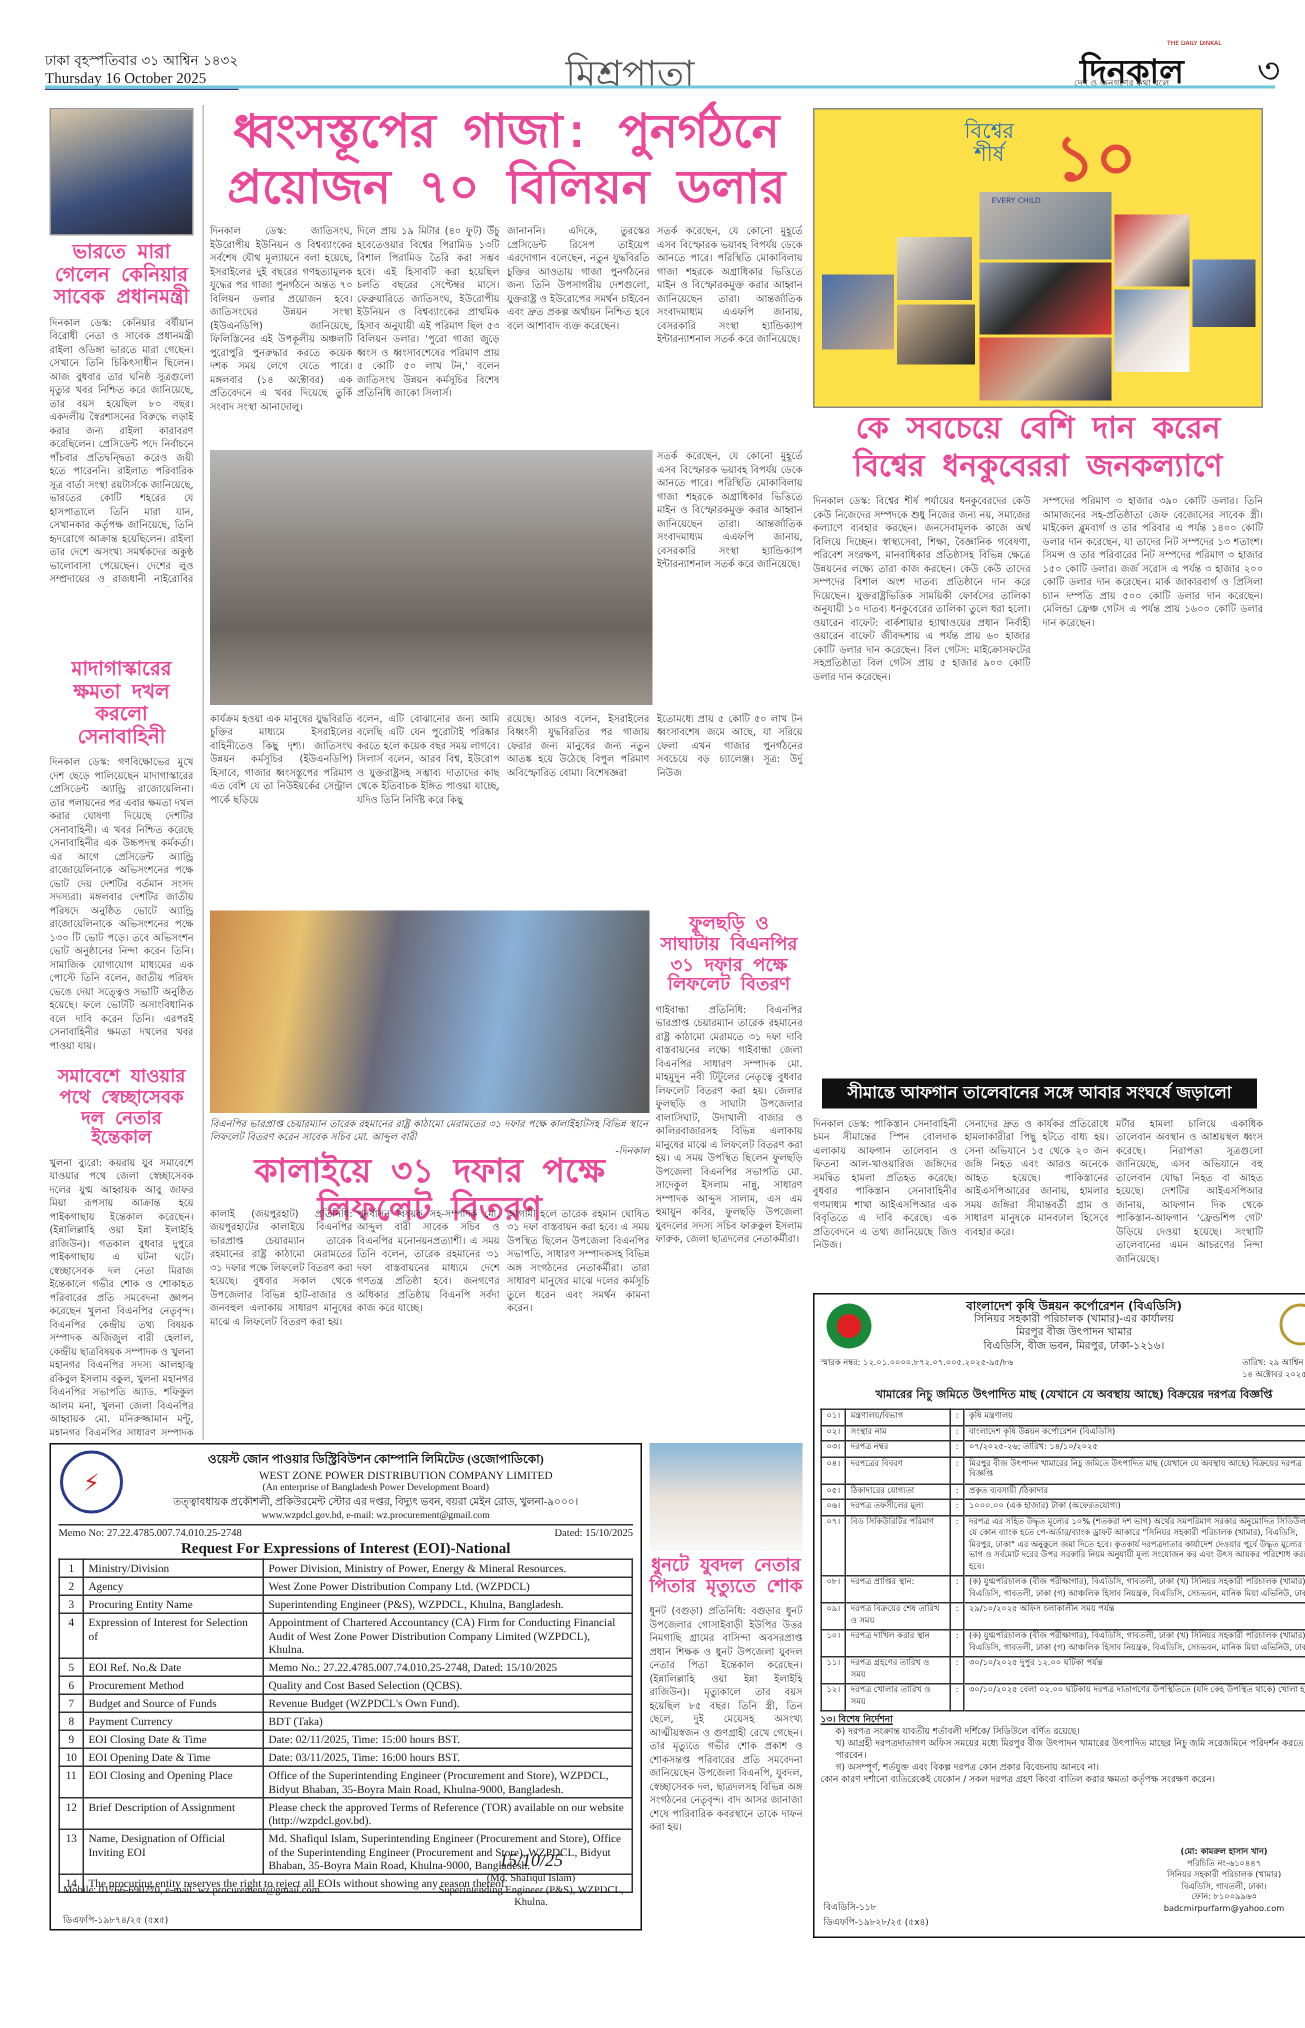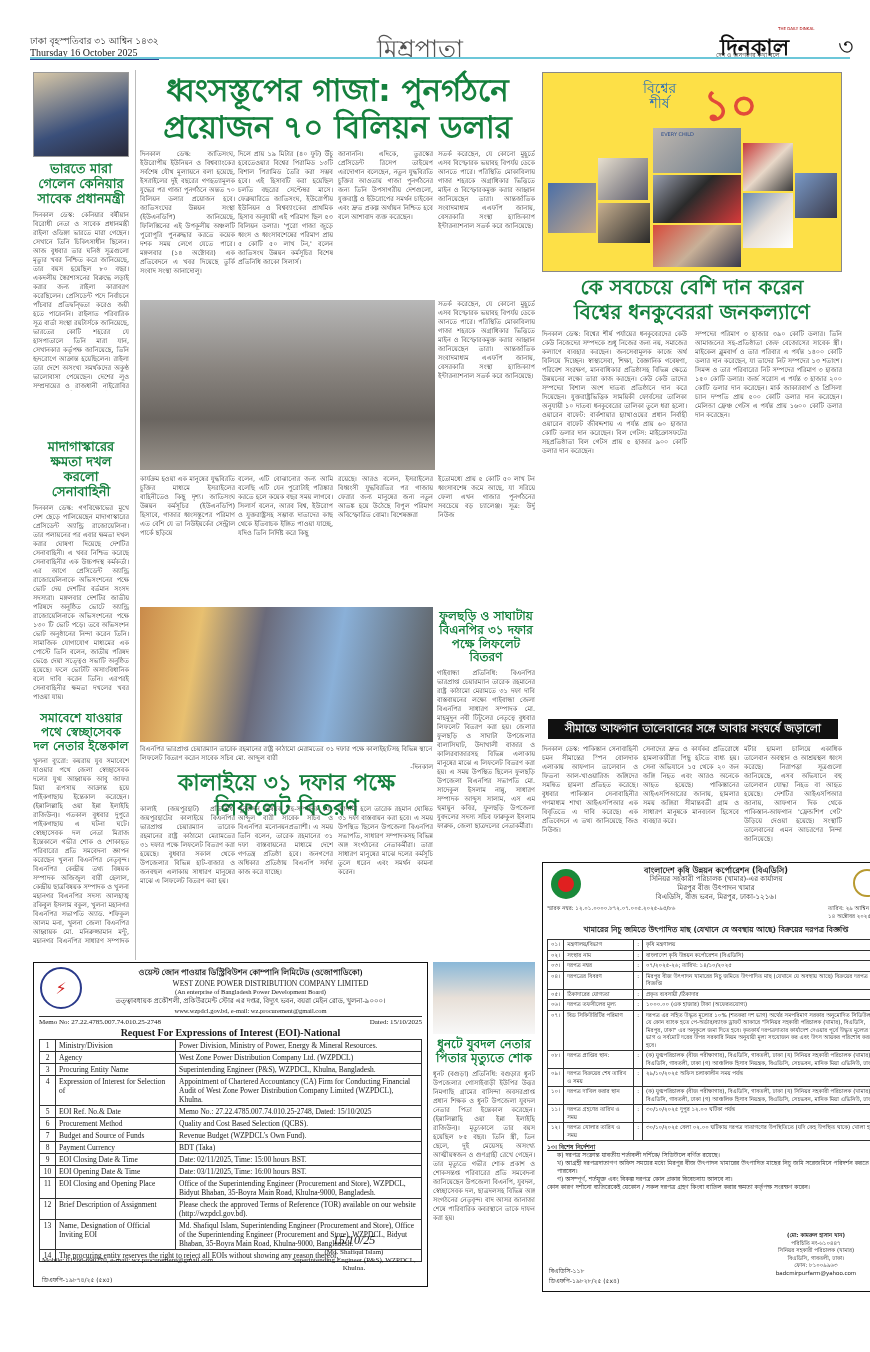--- a/index.html
+++ b/index.html
@@ -6,29 +6,29 @@
   body{width:870px;height:1352px;background:#fff;font-family:"DejaVu Sans",sans-serif;color:#1a1a1a;position:relative;overflow:hidden;}
   .abs{position:absolute;}
   .mh-left{left:30px;top:36px;font-size:9px;line-height:11px;}
   .mh-left .d2{font-family:"Liberation Serif",serif;font-size:10px;border-bottom:1px solid #2b3e8c;padding-bottom:1px;}
   .mh-center{left:300px;top:30px;width:240px;text-align:center;font-size:24px;color:#555;}
   .mh-logo{left:720px;top:30px;font-size:22px;font-weight:bold;color:#111;}
   .mh-tag{left:716px;top:50px;font-size:6px;color:#333;}
   .mh-num{left:838px;top:28px;font-size:24px;}
   .mh-rule{left:30px;top:57px;width:820px;height:2px;background:#6cc7d9;}
   .photo{background:linear-gradient(135deg,#8a7a6a,#c9b8a0 40%,#5b5f70);}
-  .headline{font-weight:bold;color:#15803d;line-height:1.15;}
+  .headline{font-weight:bold;color:#ec4899;line-height:1.15;font-family:Liberation Mono, monospace;}
   .body-text{font-size:6.5px;line-height:9px;color:#333;text-align:justify;overflow:hidden;}
   .col{position:absolute;}
   .rule-v{position:absolute;width:1px;background:#444;}
   .blackbar{background:#111;color:#fff;text-align:center;font-size:11px;font-weight:bold;line-height:20px;}
   .notice{border:1.5px solid #111;background:#fff;}
   table{border-collapse:collapse;width:100%;}
   td{border:1px solid #333;font-family:"Liberation Serif",serif;font-size:7.5px;line-height:9px;padding:1px 3px;vertical-align:top;}
-  .cap{font-size:6.5px;color:#333;line-height:9px;}
+  .cap{font-size:6.5px;font-style:italic;color:#333;line-height:9px;}
 </style>
 </head>
 <body>
 
 <div class="abs mh-left">
   <div>ঢাকা বৃহস্পতিবার ৩১ আশ্বিন ১৪৩২</div>
   <div class="d2">Thursday 16 October 2025</div>
 </div>
 <div class="abs mh-center">মিশ্রপাতা</div>
 <div class="abs mh-logo">

